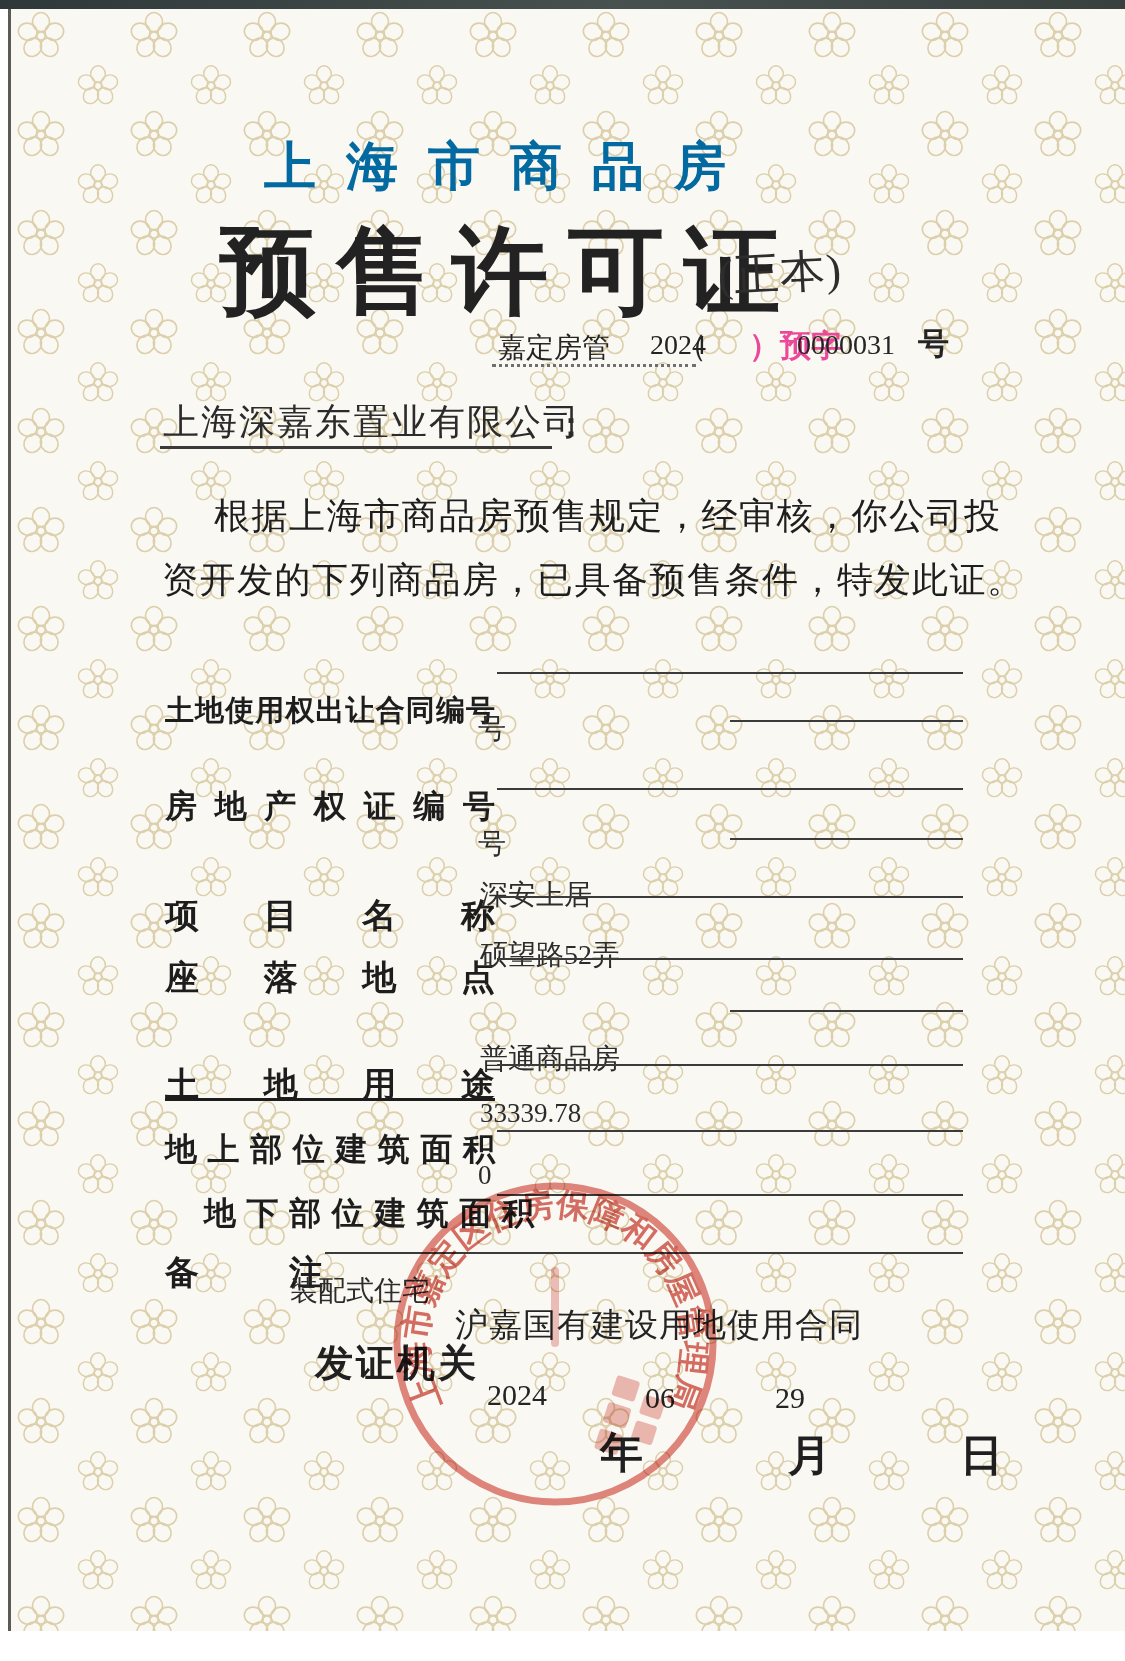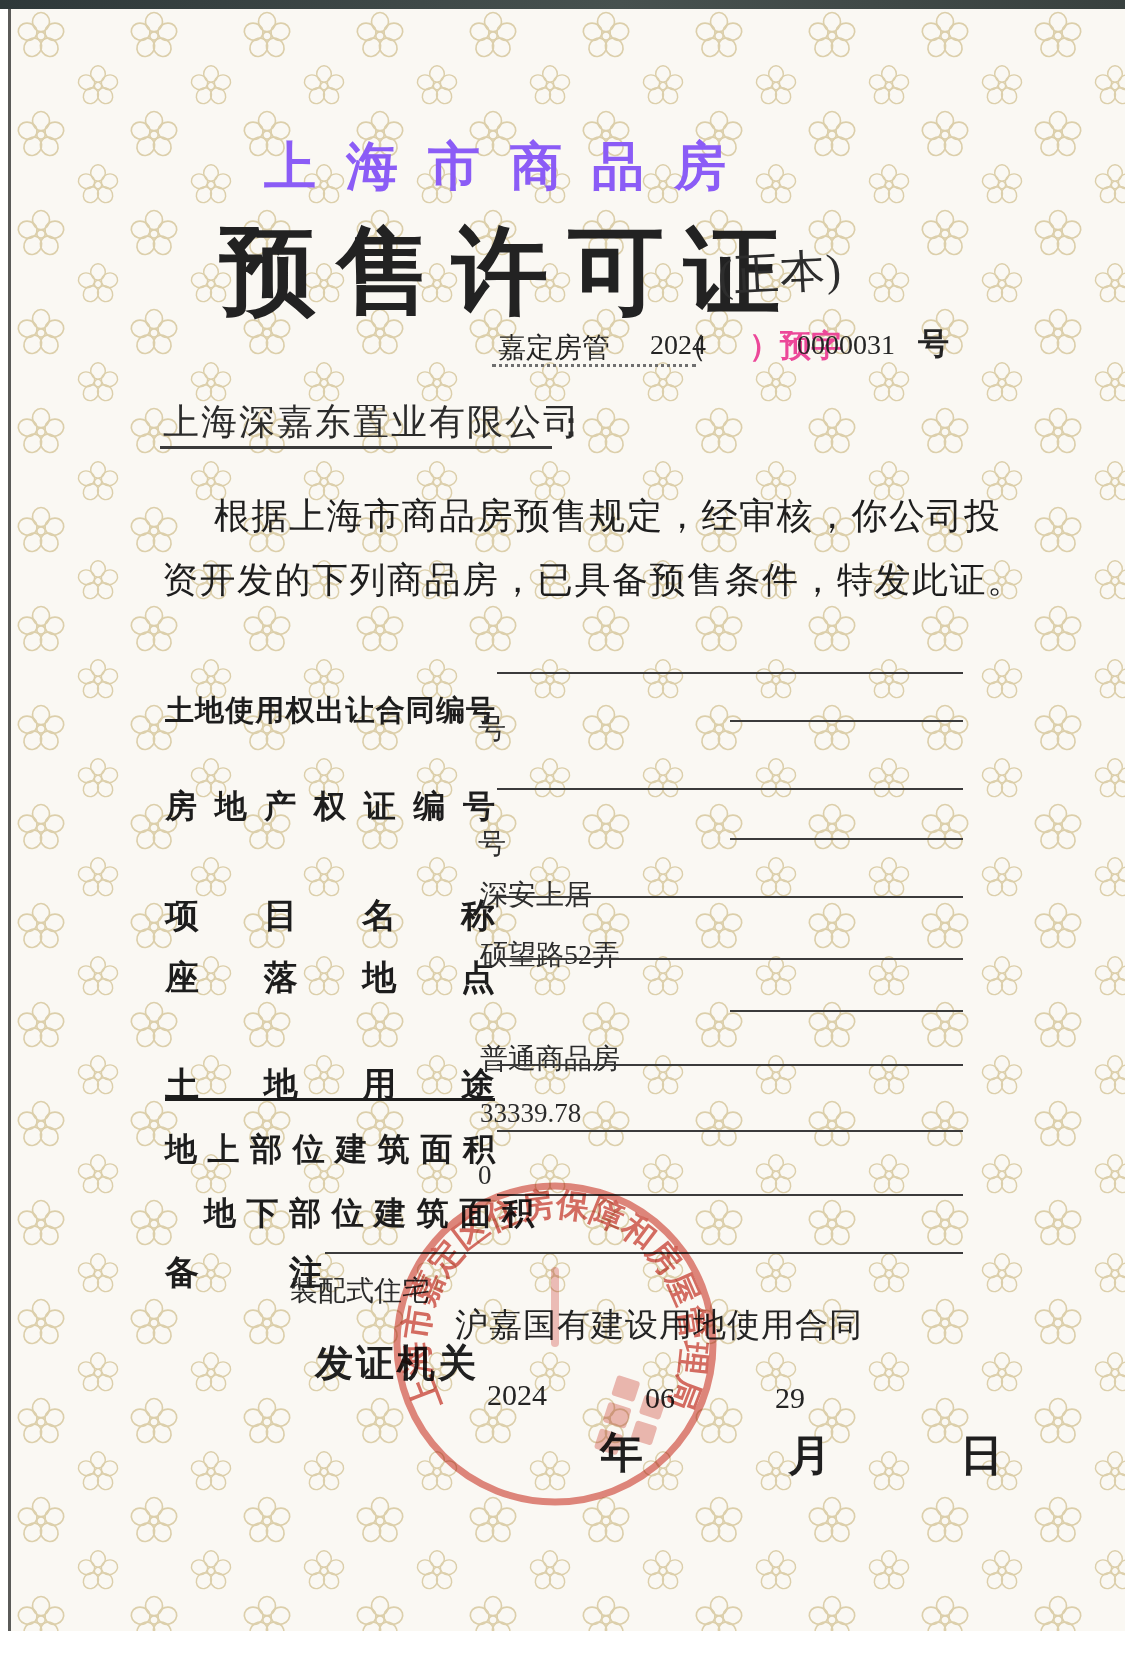--- a/index.html
+++ b/index.html
@@ -10,21 +10,21 @@
   
   .scan-top{position:absolute;left:0;top:0;width:1125px;height:9px;background:linear-gradient(90deg,#2e3839,#47514f 55%,#39413f);}
   .scan-left{position:absolute;left:8px;top:9px;width:3px;height:1622px;background:#5a5a58;}
   
   .paper{position:absolute;left:11px;top:9px;width:1114px;height:1622px;background:#faf8f3;}
   .bg-svg{position:absolute;left:0;top:0;}
   
   .abs{position:absolute;white-space:nowrap;}
   .hei{font-family:"Liberation Sans","DejaVu Sans",sans-serif;}
   .song{font-family:"Liberation Serif","DejaVu Serif",serif;}
-  .title1{left:150px;top:132px;width:720px;text-align:center;font-size:52px;font-weight:900;letter-spacing:30px;color:#8b5cf6;}
+  .title1{left:150px;top:132px;width:720px;text-align:center;font-size:52px;font-weight:900;letter-spacing:30px;color:#0369a1;}
   .title2{left:120px;top:208px;width:780px;text-align:center;font-size:96px;font-weight:900;letter-spacing:20px;color:#222;}
   .copy-label{left:718px;top:243px;font-size:45px;font-weight:400;color:#2d2d2d;transform:rotate(-3deg);letter-spacing:1px;}
   .permit-issuer{left:498px;top:329px;font-size:28px;color:#242424;}
   .permit-dotline{position:absolute;left:492px;top:364px;width:204px;border-bottom:3px dotted #6f6f6f;}
   .permit-year{left:650px;top:329px;font-size:28px;color:#242424;}
   .permit-open{left:676px;top:325px;font-size:31px;color:#242424;}
   .permit-close{left:749px;top:325px;font-size:31px;font-weight:600;color:#ec4899;}
   .permit-serial{left:797px;top:329px;font-size:28px;color:#242424;}
   .permit-suffix{left:918px;top:323px;font-size:31px;font-weight:600;color:#242424;}
   .company{left:163px;top:398px;font-size:36px;color:#2b2b2b;letter-spacing:2px;}

